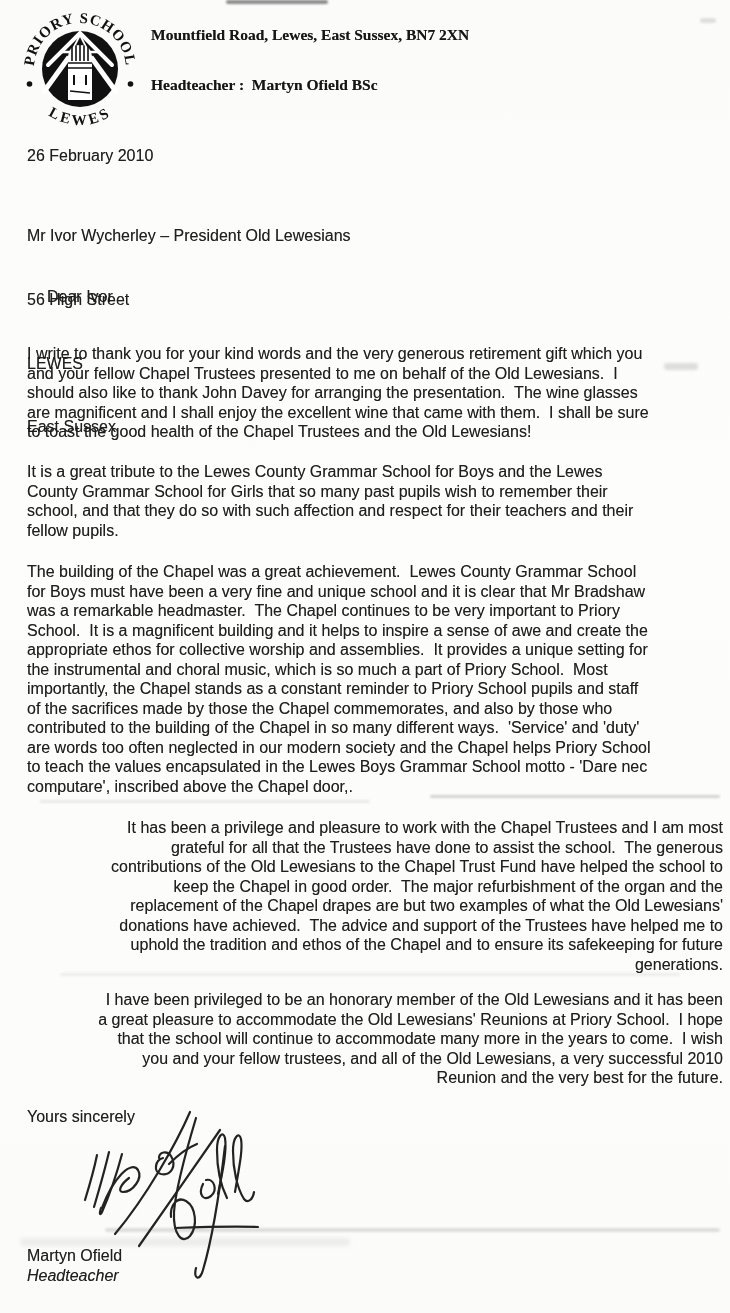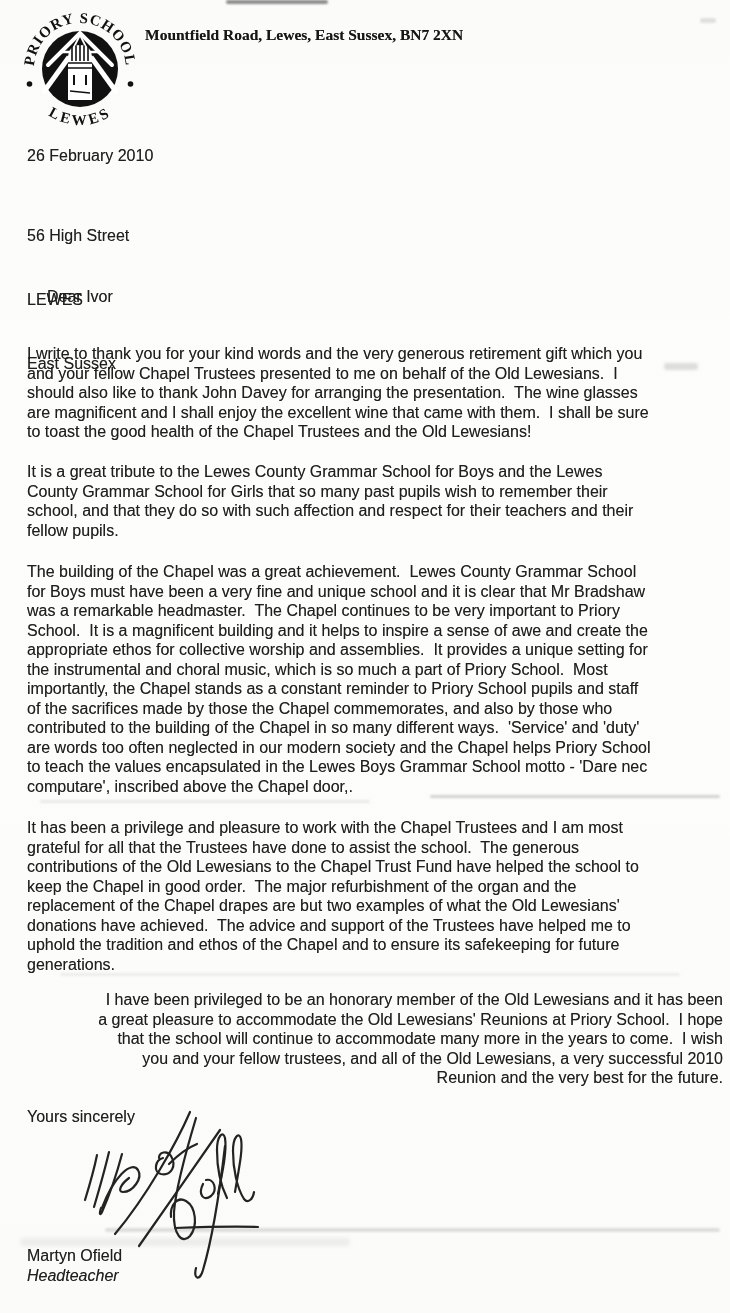--- a/index.html
+++ b/index.html
@@ -9,21 +9,21 @@
     width:730px;height:1313px;
     margin:0 auto;
     background:linear-gradient(180deg,#fbfbfa 0%,#fdfdfc 40%,#fbfbf9 100%);
     overflow:hidden;
     color:#1c1c1c;
     font-family:"Liberation Sans",sans-serif;
   }
   
   .logo{position:absolute;left:12px;top:5px;width:136px;height:130px;}
   .lh-line{
-    position:absolute;left:145px;
+    position:absolute;left:151px;
     font-family:"Liberation Serif",serif;
     font-weight:bold;font-size:15.5px;color:#161616;
     white-space:pre;
     text-shadow:0 0 .5px rgba(20,20,20,.55);
   }
   .lh-address{top:26px;}
   .lh-head{top:76px;}
   
   .txt{
     position:absolute;left:27px;
@@ -31,21 +31,21 @@
     color:#1f1f1f;white-space:pre-wrap;
     text-shadow:0 0 .5px rgba(25,25,25,.5);
   }
   .date{top:146px;}
   .addr{top:183px;line-height:21.2px;}
   .salutation{top:287px;margin-left:20px;}
   .para{width:696px;}
   .p1{top:344px;}
   .p2{top:462px;}
   .p3{top:562px;}
-  .p4{top:818px;}
+  .p4{top:818px;text-align:right;}
   .p5{top:990px;text-align:right;}
   .closing{top:1107px;}
   .sig-name{top:1246px;line-height:20px;}
   .sig-title{top:1266px;line-height:20px;font-style:italic;}
   .signature{position:absolute;left:72px;top:1100px;width:205px;height:192px;}
   
   .artifact{position:absolute;pointer-events:none;}
   .a-topsmear{left:226px;top:0;width:102px;height:4px;background:rgba(45,45,45,.55);filter:blur(1px);border-radius:2px;}
   .a-p1edge{left:664px;top:363px;width:34px;height:7px;background:rgba(80,80,80,.18);filter:blur(1.5px);border-radius:3px;}
   .a-line1{left:430px;top:795px;width:290px;height:3px;background:rgba(70,70,70,.22);filter:blur(1px);border-radius:2px;}
@@ -88,24 +88,26 @@
 
       <path d="M56,54 Q56,40 68,40 Q80,40 80,54 L80,95 L56,95 Z" fill="#fff"></path>
       <path d="M60,42 L60,56 M64,40.5 L64,56 M68,40 L68,56 M72,40.5 L72,56 M76,42 L76,56" stroke="#111" stroke-width="1.6"></path>
       <path d="M56,58 L80,58 M56,63 L80,63" stroke="#111" stroke-width="1.6"></path>
       <path d="M62,70 L62,80 M74,70 L74,80" stroke="#111" stroke-width="2"></path>
       <path d="M58,86 L78,88" stroke="#111" stroke-width="1.4"></path>
     </g>
   </svg>
 
   <div class="lh-line lh-address">Mountfield Road, Lewes, East Sussex, BN7 2XN</div>
+  <div class="lh-line lh-head">Headteacher :  Martyn Ofield BSc</div>
 
   <div class="txt date">26 February 2010</div>
 
   <div class="txt addr">
+    <div>Mr Ivor Wycherley – President Old Lewesians</div>
     <div>56 High Street</div>
     <div>LEWES</div>
     <div>East Sussex</div>
   </div>
 
   <div class="txt salutation">Dear Ivor</div>
 
   <div class="txt para p1">I write to thank you for your kind words and the very generous retirement gift which you
 and your fellow Chapel Trustees presented to me on behalf of the Old Lewesians.  I
 should also like to thank John Davey for arranging the presentation.  The wine glasses

